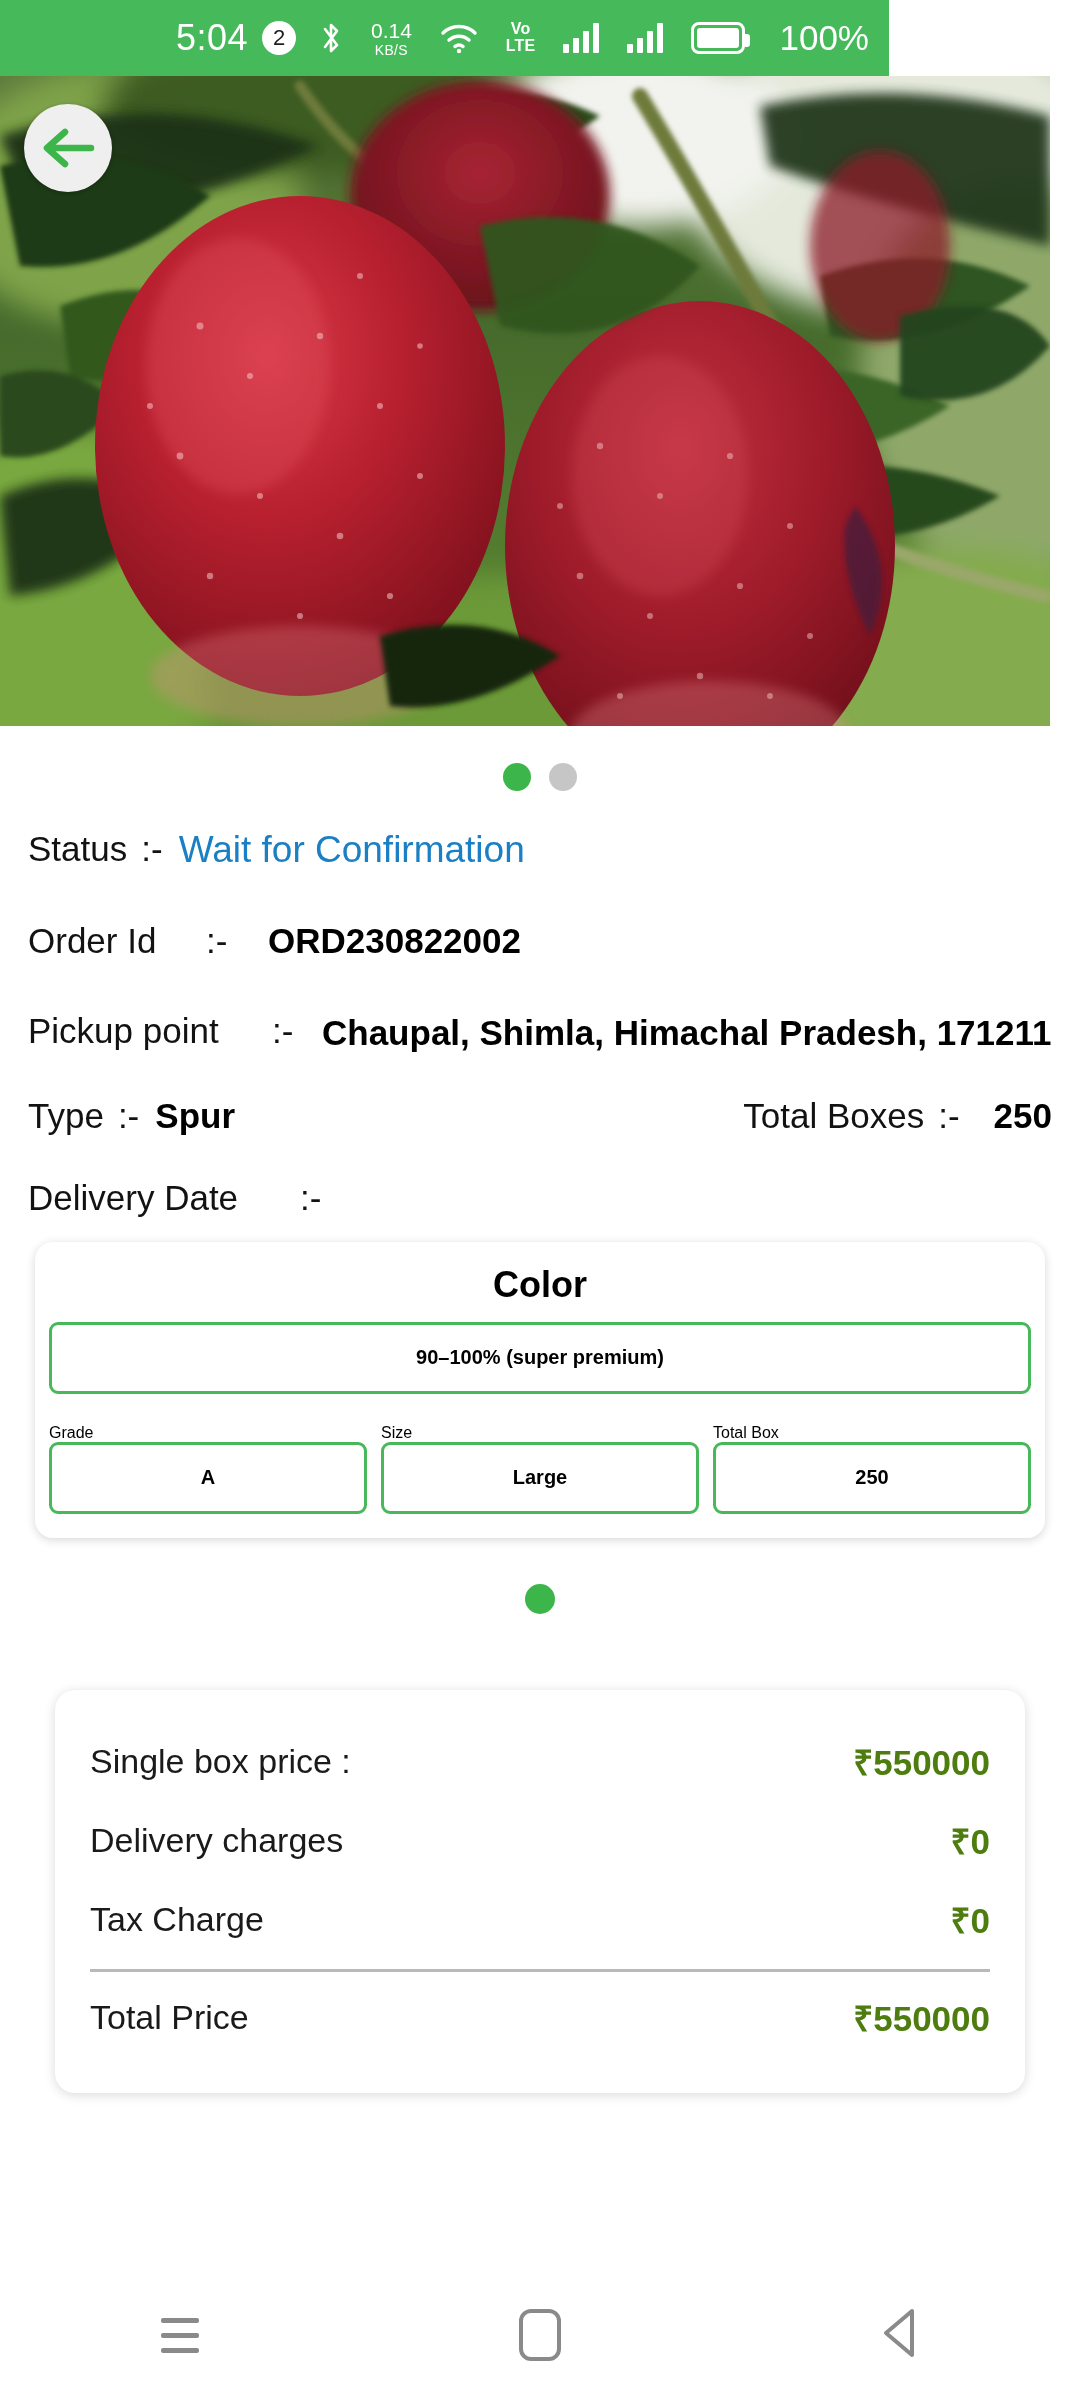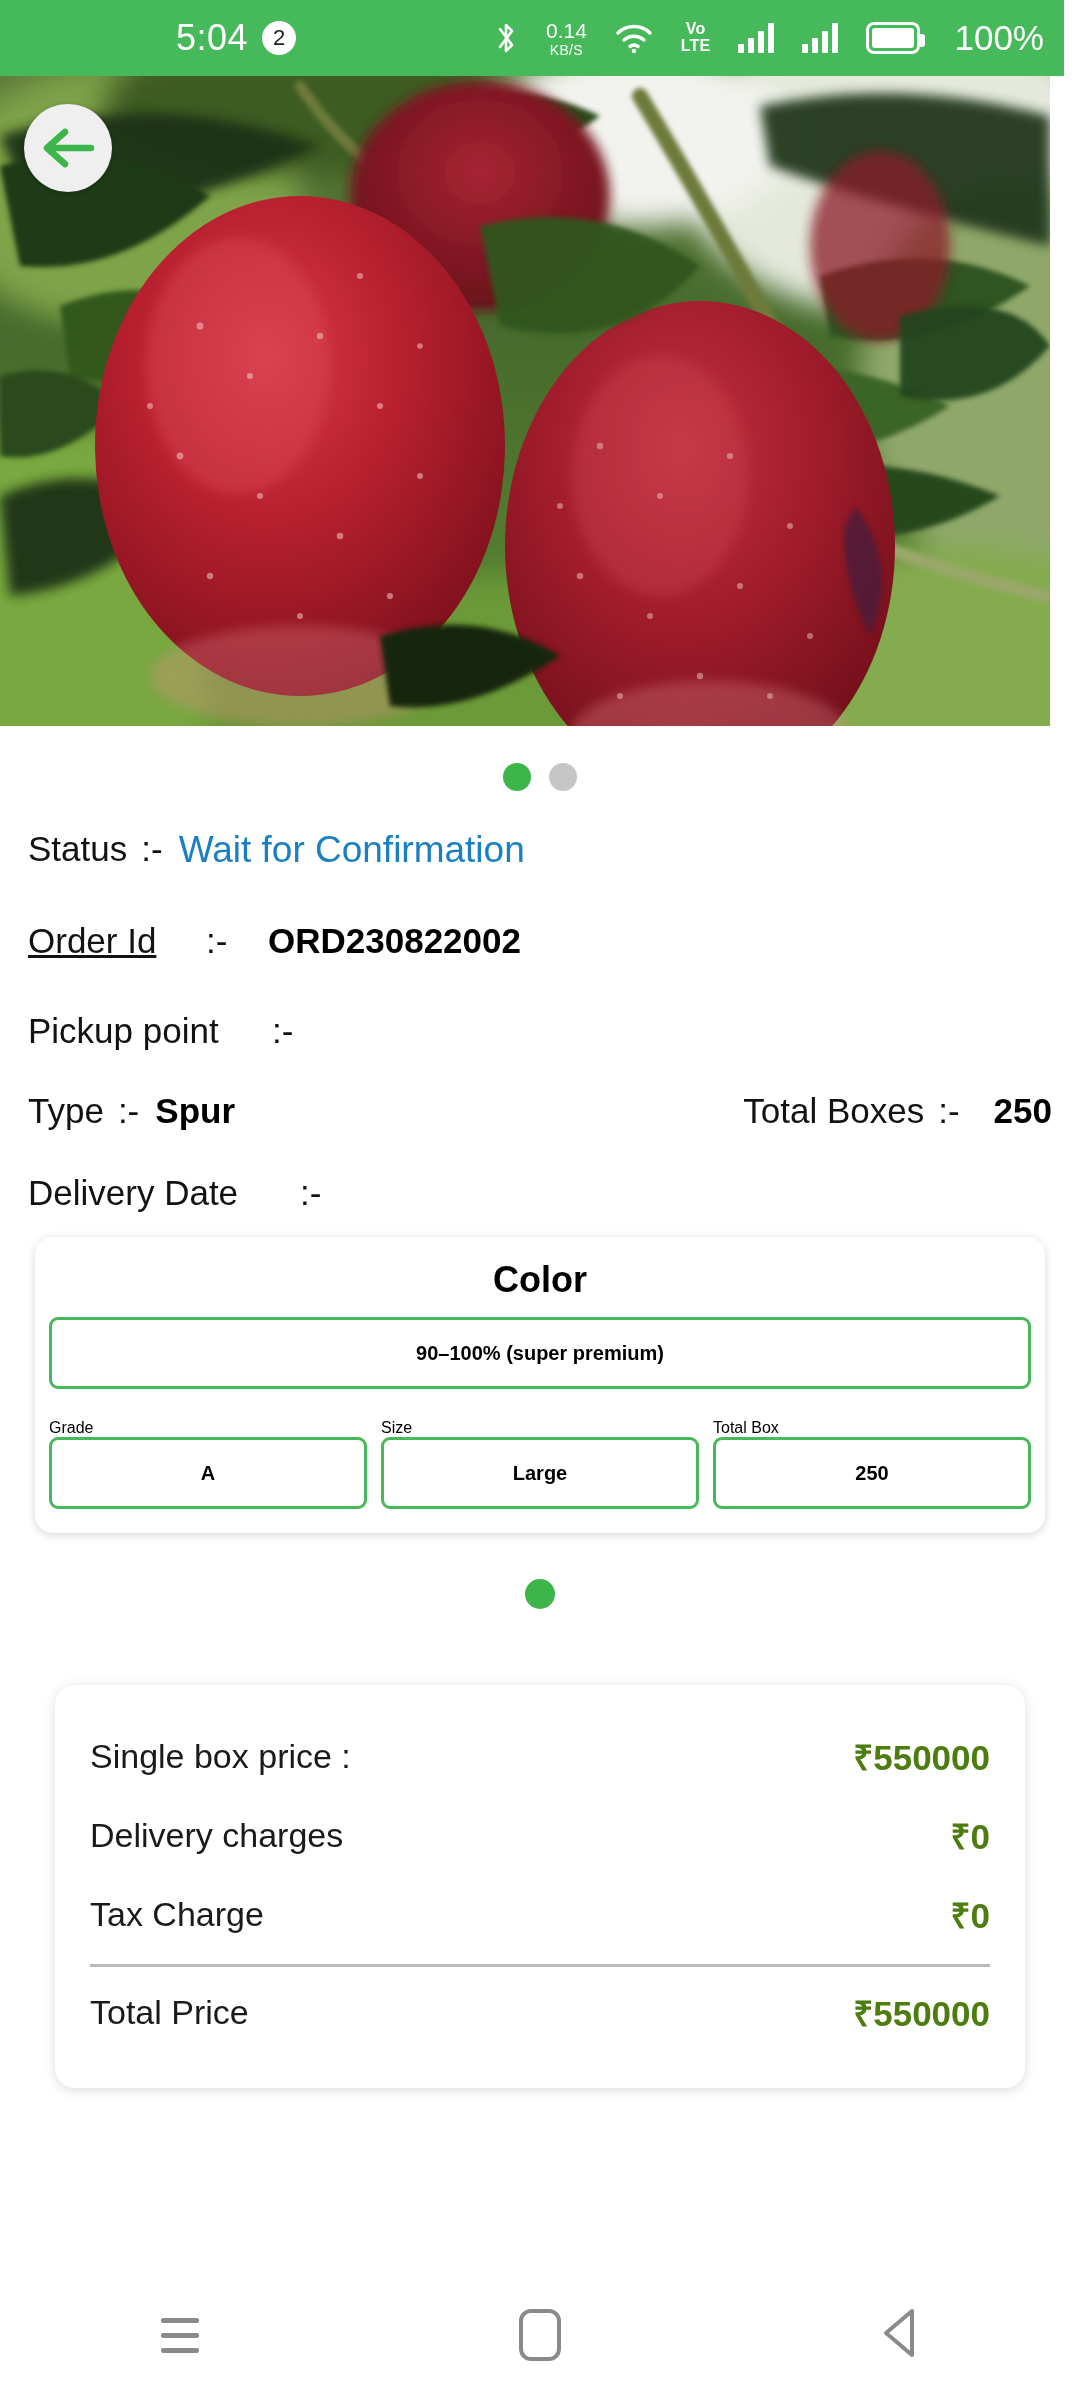--- a/index.html
+++ b/index.html
@@ -6,21 +6,21 @@
   html, body { width:1080px; height:2400px; }
   body {
     font-family: "Liberation Sans", sans-serif;
     background:#ffffff;
     overflow:hidden;
     position:relative;
   }
 
   
   .statusbar{
-    height:76px; width:1064px;
+    height:76px; width:889px;
     background:#46b95a;
     display:flex; align-items:center;
     color:#ffffff;
     position:relative;
   }
   .sb-left{
     position:absolute; left:176px;
     display:flex; align-items:center; gap:14px;
   }
   .sb-time{ font-size:36px; font-weight:400; letter-spacing:.5px; }
@@ -93,21 +93,21 @@
 
   
   .info{ padding:0 28px; margin-top:38px; }
   .row{ display:flex; align-items:flex-start; margin-bottom:44px; }
   .lbl{ font-size:35px; color:#121212; font-weight:400; white-space:nowrap; }
   .sep{ font-size:35px; color:#121212; font-weight:400; }
   .val{ font-size:35px; color:#000000; font-weight:700; }
   .val.status{ color:#1b7fc4; font-weight:400; font-size:37px; }
 
   .row-status .lbl{ margin-right:14px; }
-  .row-order .lbl{ width:178px;text-decoration:underline; }
+  .row-order .lbl{ width:178px; }
   .row-order .sep{ width:62px; }
   .row-pickup .lbl{ width:244px; }
   .row-pickup .sep{ width:50px; }
   .row-pickup .val{ flex:1; line-height:1.28; }
   .row-type{ justify-content:flex-start; }
   .row-type .lbl{ margin-right:14px; }
   .row-type .val{ margin-left:16px; }
   .spacer{ flex:1; }
   .row-delivery .lbl{ width:272px; }
 
@@ -361,20 +361,21 @@
 
   <div class="row row-order" style="margin-bottom:50px;">
     <span class="lbl">Order Id</span>
     <span class="sep">:-</span>
     <span class="val">ORD230822002</span>
   </div>
 
   <div class="row row-pickup" style="margin-bottom:40px;">
     <span class="lbl">Pickup point</span>
     <span class="sep">:-</span>
+    <span class="val">Chaupal, Shimla, Himachal Pradesh, 171211</span>
   </div>
 
   <div class="row row-type" style="margin-bottom:42px;">
     <span class="lbl">Type</span>
     <span class="sep">:-</span>
     <span class="val">Spur</span>
     <span class="spacer"></span>
     <span class="lbl" style="margin-right:14px;">Total Boxes</span>
     <span class="sep" style="margin-right:18px;">:-</span>
     <span class="val">250</span>

